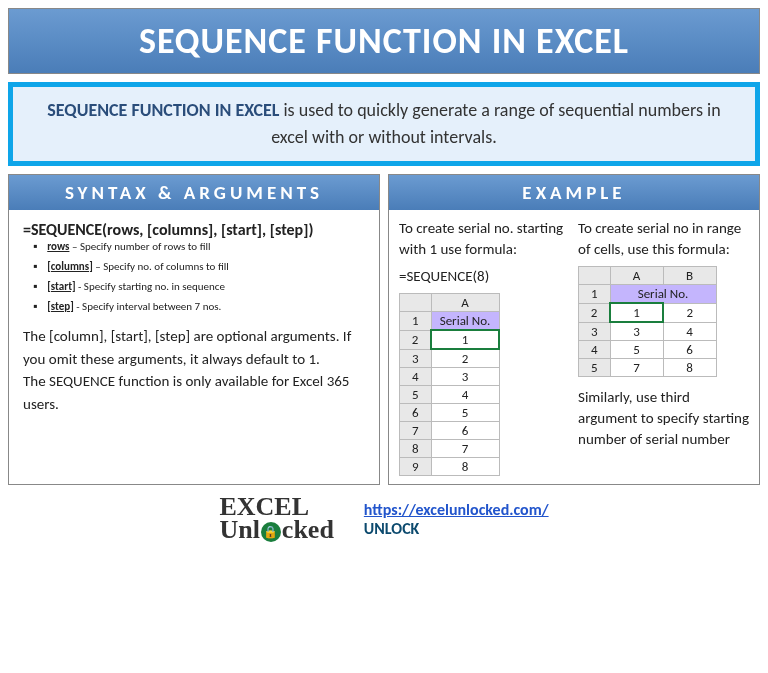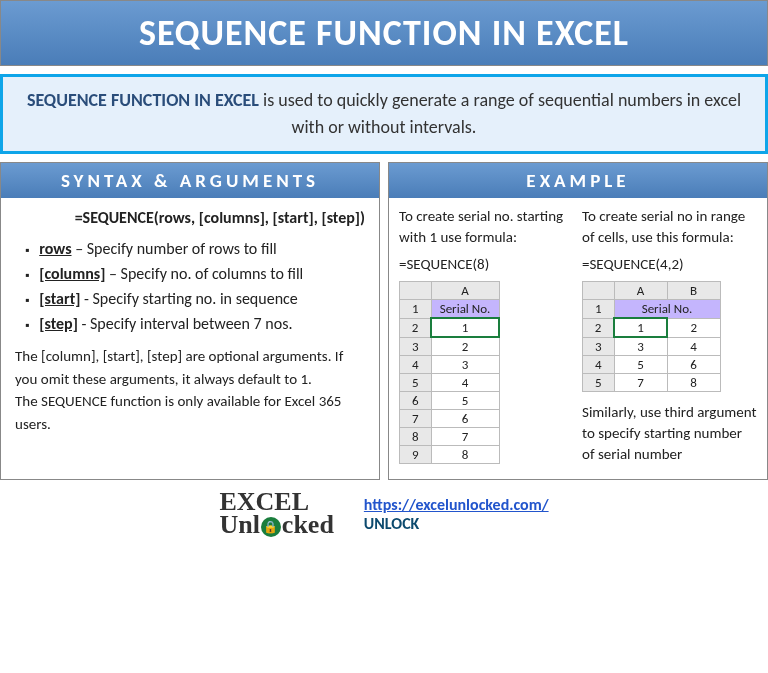--- a/index.html
+++ b/index.html
@@ -5,34 +5,35 @@
 body {
   margin: 0;
   padding: 0;
   width: 768px;
   height: 673px;
   font-family: Calibri, Arial, sans-serif;
   background: white;
   overflow: hidden;
 }
 .container {
+  padding: 8px;
 }
 .main-title {
   background: linear-gradient(to bottom, #6b9bd1, #4a7db8);
   color: white;
   font-size: 36px;
   font-weight: bold;
   text-align: center;
   padding: 10px;
   border: 1px solid #888;
   letter-spacing: 1px;
 }
 .intro-box {
   background: #e5f0fb;
-  border: 3px solid #0ea5e9;
+  border: 5px solid #0ea5e9;
   padding: 10px 16px;
   margin-top: 8px;
   text-align: center;
   font-size: 18px;
   color: #333;
   line-height: 1.5;
 }
 .intro-box .bold {
   font-weight: bold;
   color: #2a4d7a;
@@ -60,32 +61,31 @@
   padding: 6px;
   letter-spacing: 4px;
 }
 .syntax-body {
   padding: 10px 14px;
   font-size: 16px;
   color: #222;
 }
 .formula {
   font-weight: bold;
-  text-align: right;
-  margin-bottom: 12px;
+  text-align: left;
   font-size: 16px;
 }
 .arg-list {
   list-style: none;
   padding: 0 0 0 10px;
   margin: 0 0 12px 0;
 }
 .arg-list li {
   margin-bottom: 6px;
-  font-size: 16px;
+  font-size: 11px;
 }
 .arg-list li::before {
   content: "▪";
   margin-right: 10px;
   font-size: 12px;
 }
 .arg-name {
   font-weight: bold;
   text-decoration: underline;
 }
@@ -258,21 +258,20 @@
             <tr>
                   <td class="row-hdr">9</td>
                   <td>8</td>
                 </tr>
           </tbody>
             </table>
         </div>
 
         <div class="example-col">
           <div class="example-text">To create serial no in range of cells, use this formula:</div>
-          <div class="example-text">=SEQUENCE(4,2)</div>
           <table class="mini-table">
             <tbody>
                 <tr>
                   <th class="col-hdr-cell"></th>
                   <th class="col-hdr-cell data-col-s">A</th>
                   <th class="col-hdr-cell data-col-s">B</th>
                 </tr>
             <tr>
                   <td class="row-hdr">1</td>
                   <td class="serial-hdr" colspan="2">Serial No.</td>

